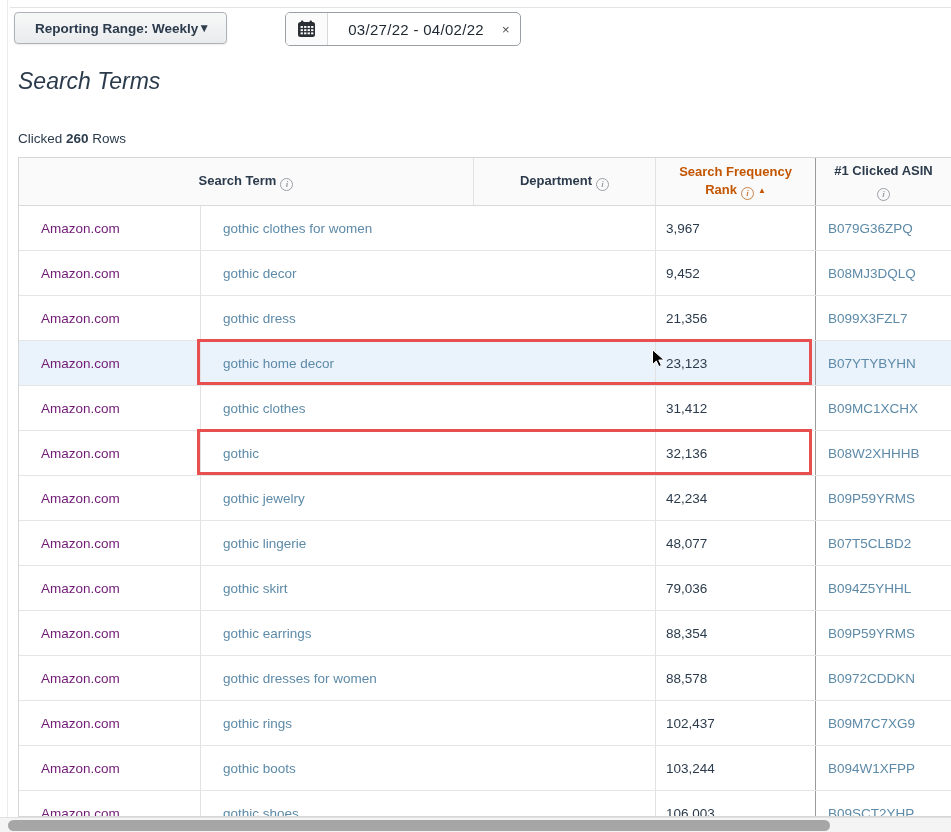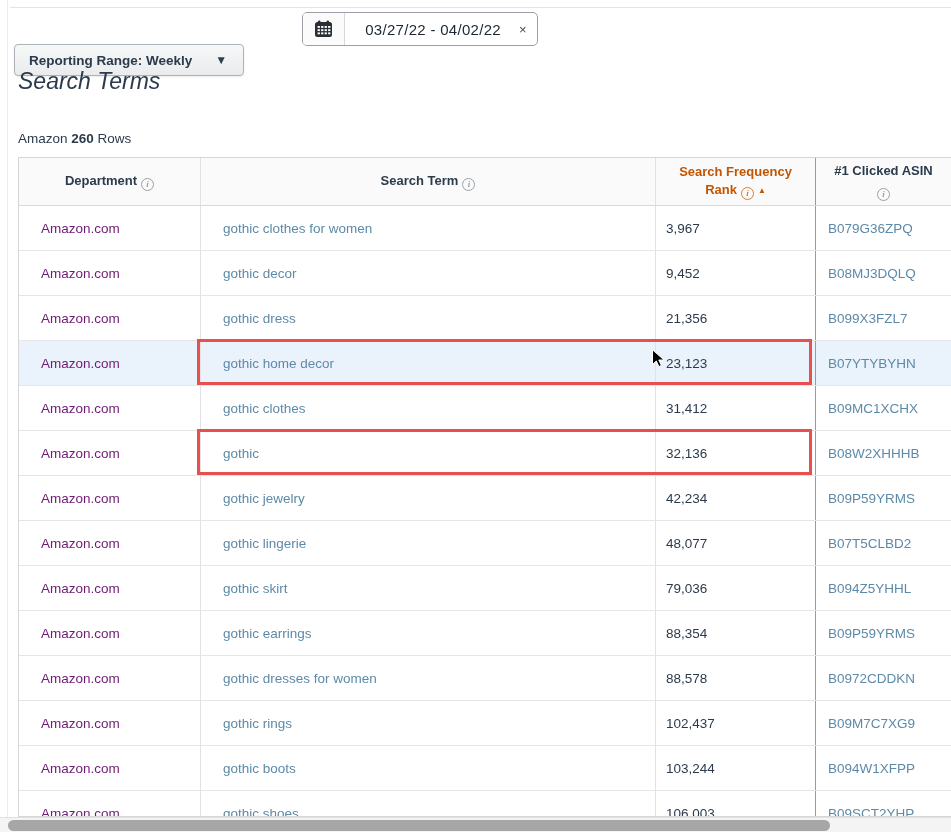--- a/index.html
+++ b/index.html
@@ -8,26 +8,26 @@
   .page {
     position:relative; width:951px; height:832px; background:#fff;
     overflow:hidden; color:#2b3b4c;
   }
   .edge-top { position:absolute; left:10px; right:0; top:7px; height:1px; background:#e4e4e4; }
   .edge-left { position:absolute; left:7px; top:0; bottom:0; width:1px; background:#ececec; }
 
   
   .toolbar { position:absolute; left:14px; top:12px; display:flex; align-items:flex-start; }
   .range-btn {
-    display:flex; align-items:center; gap:23px;
-    height:32px; padding:0 16px 0 14px;
+    display:flex; align-items:center; gap:0;
+    height:32px; padding:0 16px 0 20px;
     background:linear-gradient(#f7f8f8,#e9ebed);
     border:1px solid #adb1b8; border-radius:4px;
     box-shadow:0 1px 2px rgba(0,0,0,.08);
-    font-size:13.5px; font-weight:bold; color:#2b3b4c; cursor:pointer;margin-top:32px;
+    font-size:13.5px; font-weight:bold; color:#2b3b4c; cursor:pointer;
   }
   .caret-down { font-size:12px; color:#2f3e4d; line-height:1; }
   .date-chip {
     margin-left:58px; height:34px; display:flex; align-items:center;
     background:#fff; border:1px solid #9aa0a6; border-radius:5px; overflow:hidden;gap:8px;
   }
   .date-chip .cal-seg {
     width:42px; height:100%; display:flex; align-items:center; justify-content:center;
     background:#fbfbfb; border-right:1px solid #d9d9d9;
   }
@@ -126,35 +126,35 @@
         </svg>
       </span>
       <span class="date-text">03/27/22 - 04/02/22</span>
       <span class="clear-x">×</span>
     </div>
   </div>
 
   <div class="page-title">Search Terms</div>
 
   <div class="viewing-line">
-    <span>Amazon</span>
+    <span>Clicked</span>
     <b>260</b>
     <span>Rows</span>
   </div>
 
   <div class="table-wrap">
     <div class="thead">
+      <div class="th col-term">
+        <span class="th-inner">
+          <span>Search Term</span><span class="info-icon">i</span>
+        </span>
+      </div>
       <div class="th col-dept">
         <span class="th-inner">
           <span>Department</span><span class="info-icon">i</span>
-        </span>
-      </div>
-      <div class="th col-term">
-        <span class="th-inner">
-          <span>Search Term</span><span class="info-icon">i</span>
         </span>
       </div>
       <div class="th col-rank">
         <span class="th-inner">
           <span>Search Frequency Rank</span><span class="info-icon">i</span><span class="sort-asc">▲</span>
         </span>
       </div>
       <div class="th col-asin">
         <span class="th-inner">
           <span>#1 Clicked ASIN</span>

